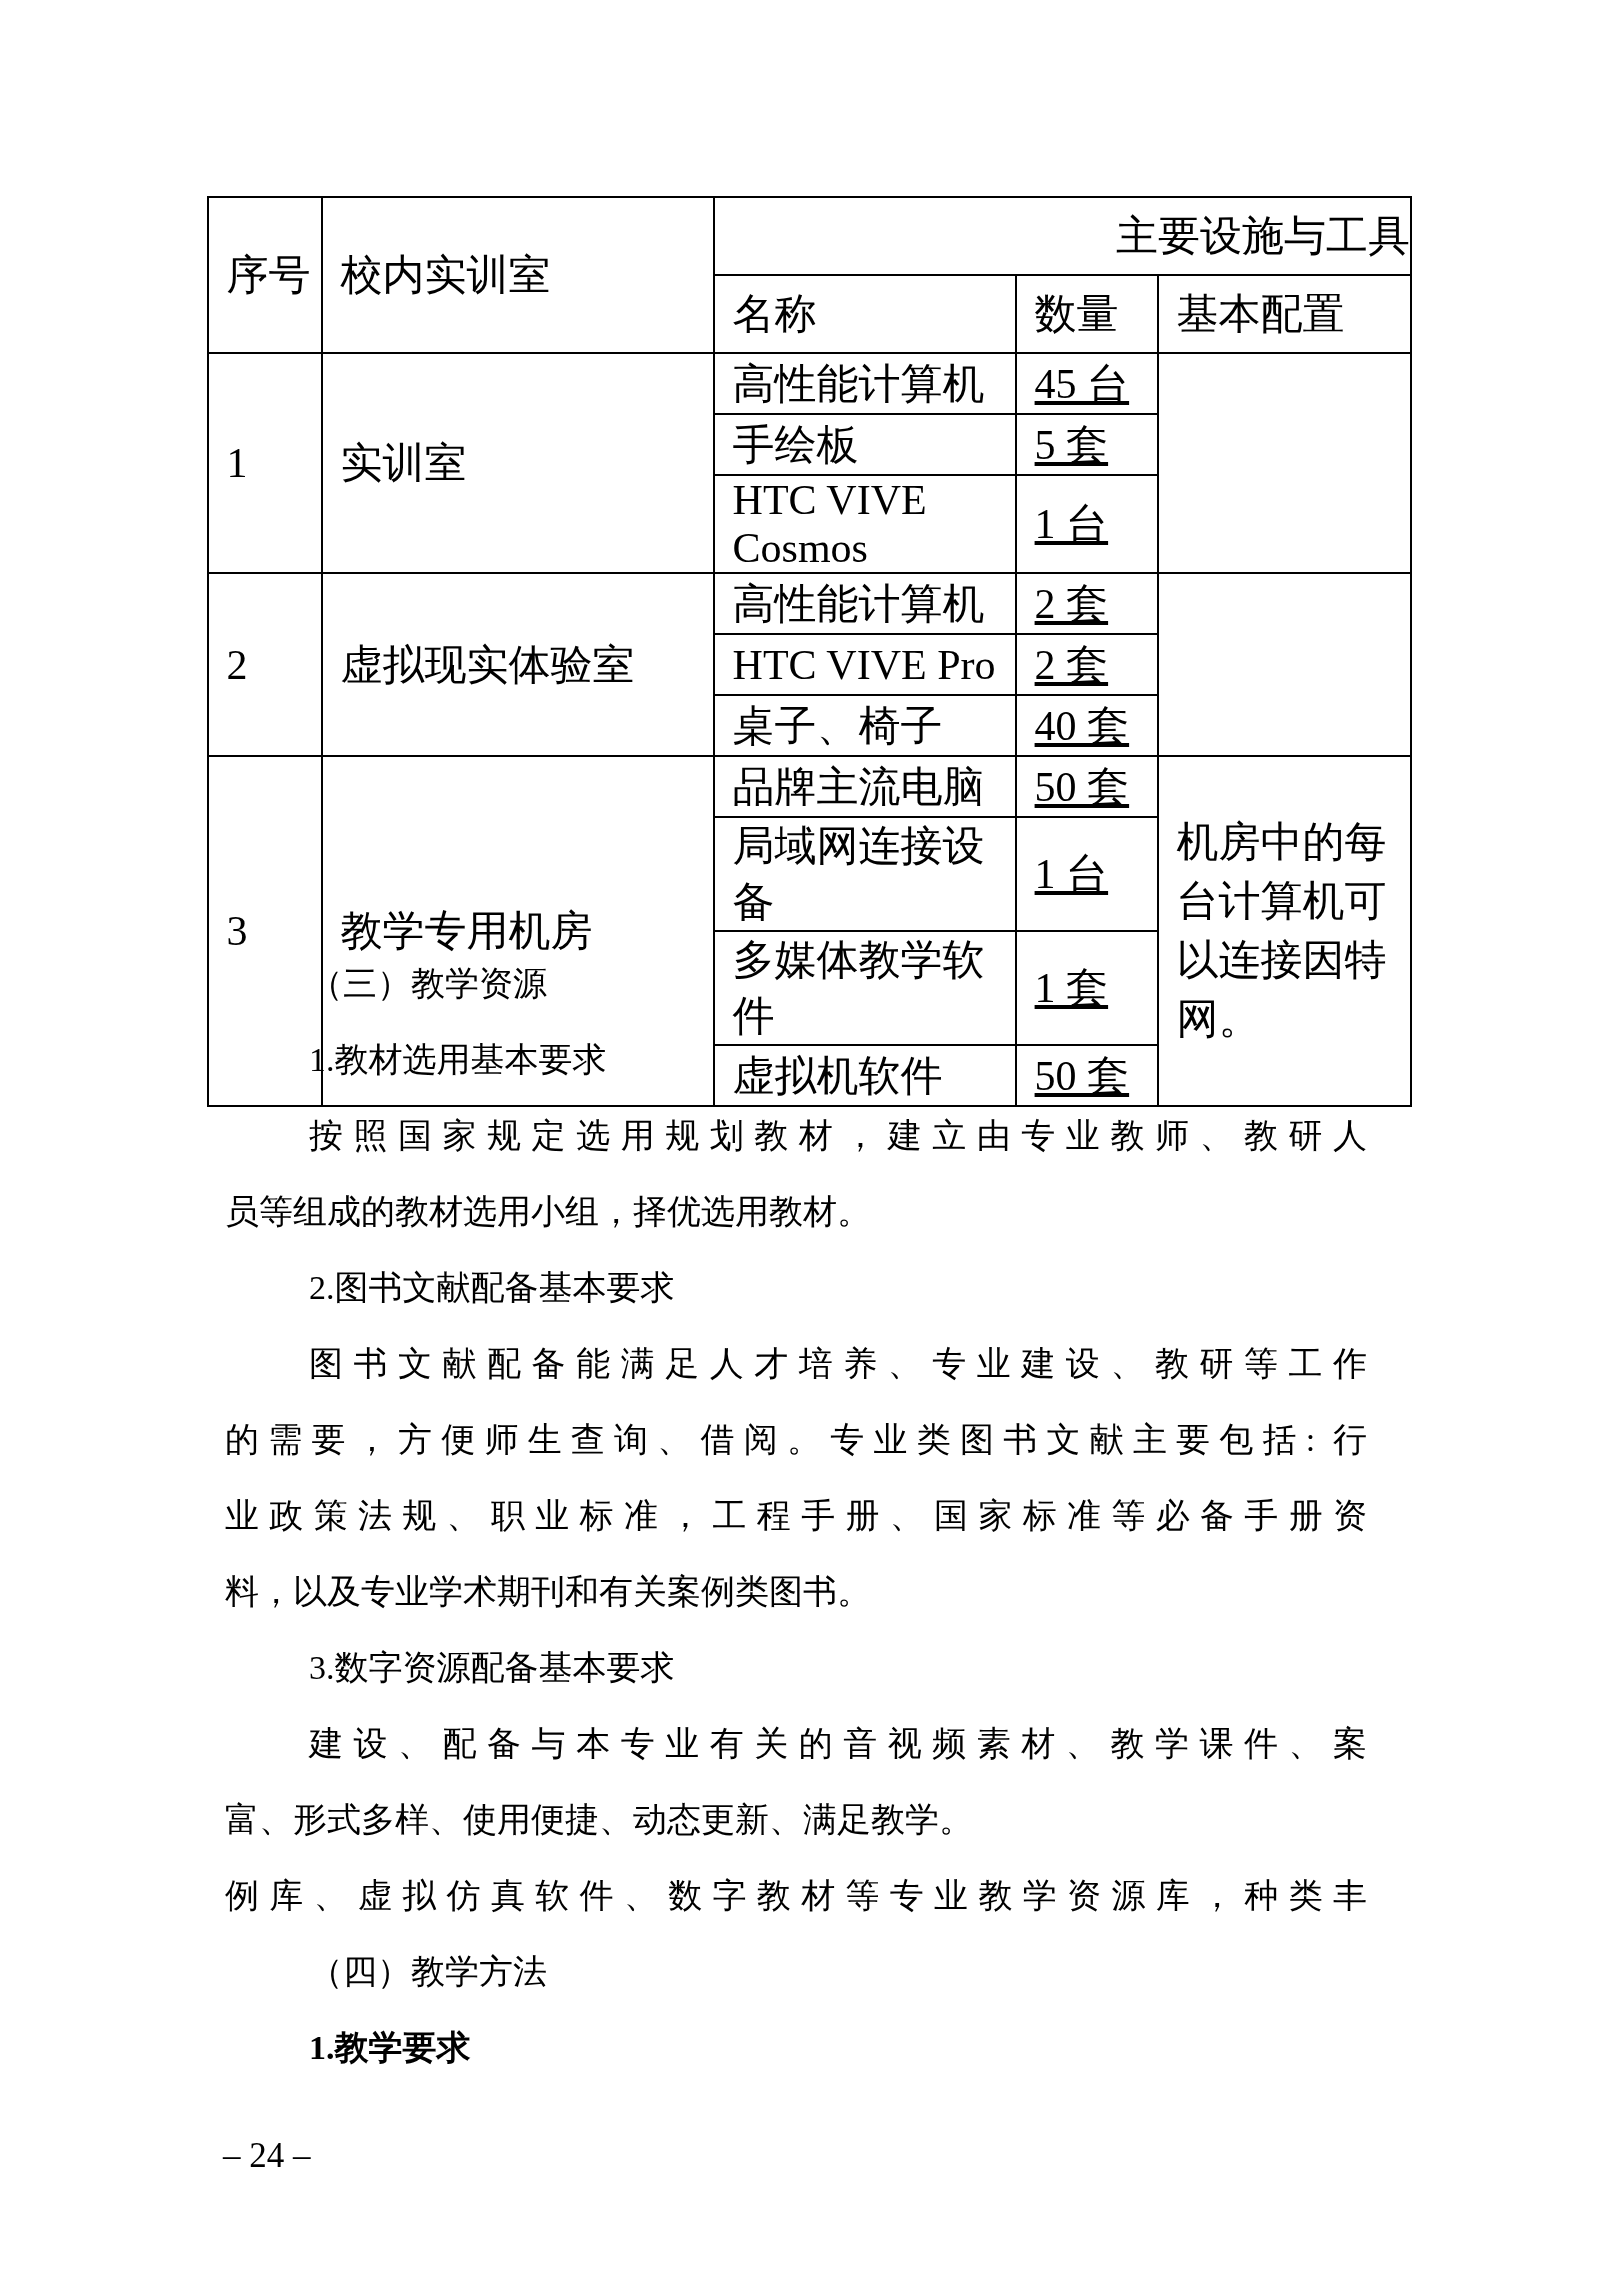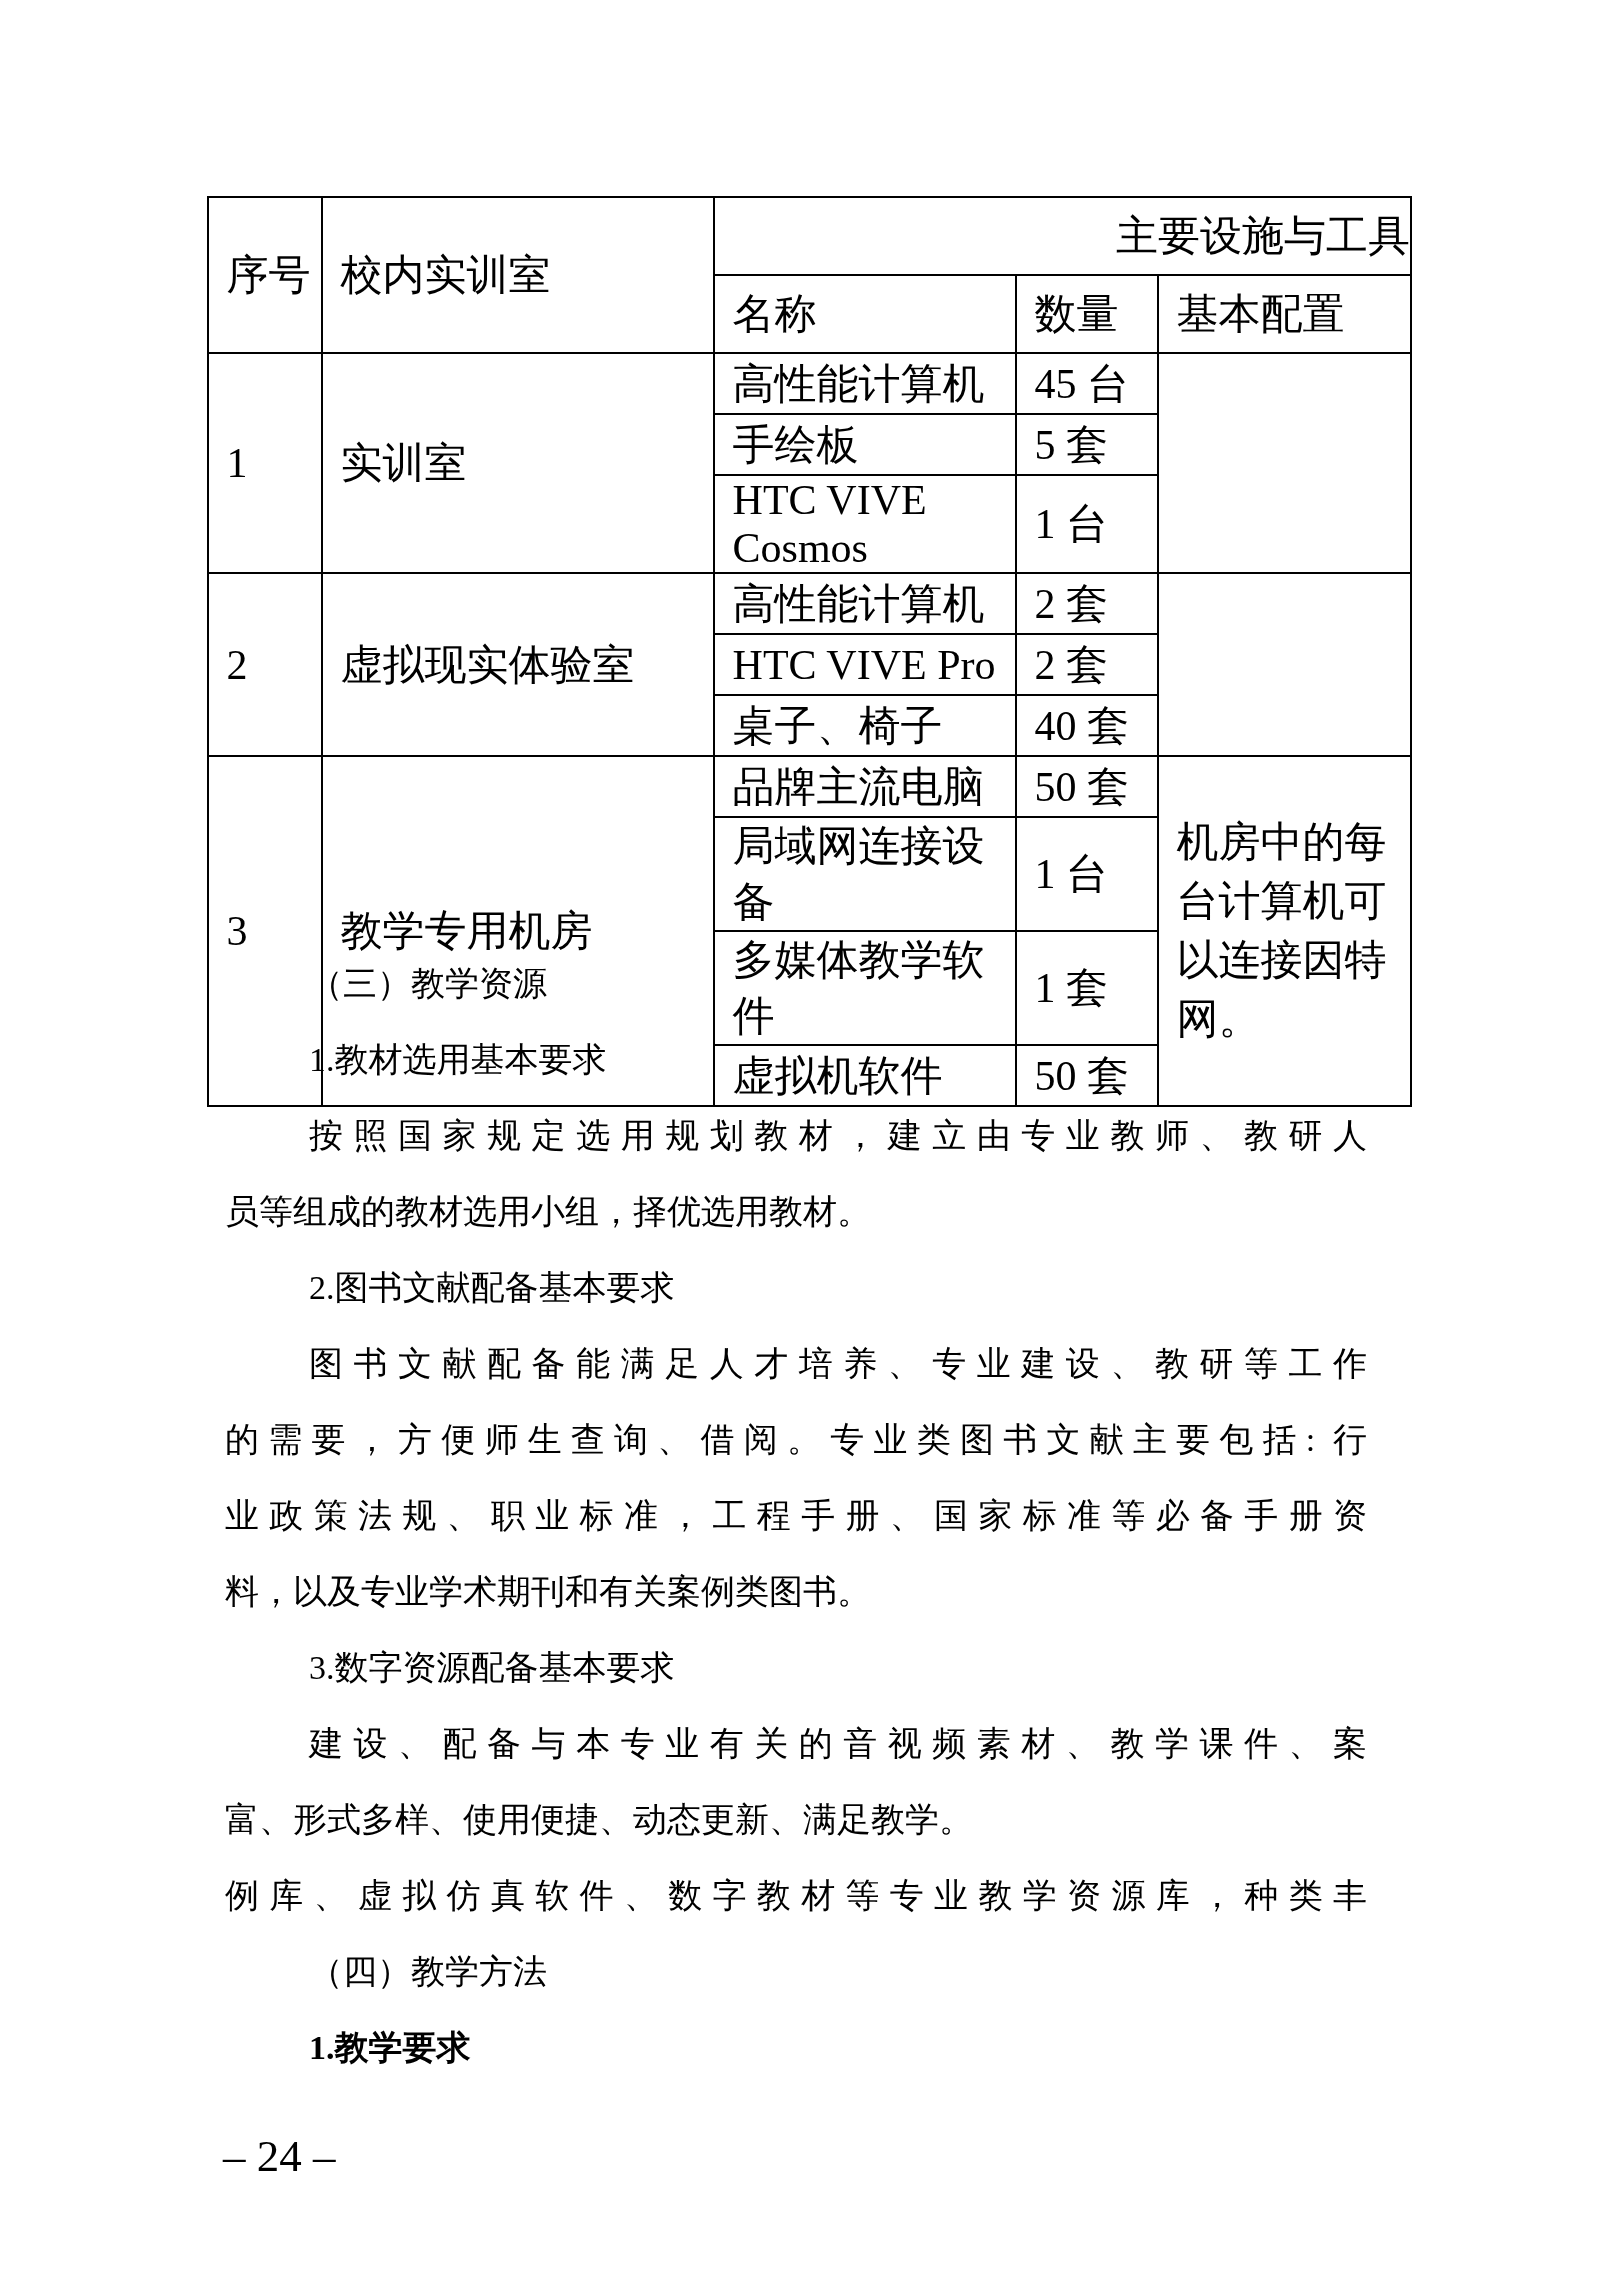--- a/index.html
+++ b/index.html
@@ -14,37 +14,37 @@
     border-collapse:collapse; table-layout:fixed;
   }
   table.equip th, table.equip td {
     border:2px solid #000; font-weight:normal; font-size:42px;
     padding:0 3.9px 0 17.6px; text-align:left; vertical-align:middle;
     overflow:hidden;
   }
   table.equip thead th { height:76px; }
   table.equip tbody td { height:59px; }
   table.equip th.center { text-align:right; padding:0; }
-  td.qty { padding-left:13.7px; }
+  td.qty { padding-left:13.7px;text-decoration:underline; }
   td.config { line-height:59px; padding-left:15.7px; padding-right:9.8px; }
   td.latin-sm { font-size:33px; letter-spacing:0; }
   td.latin-md { font-size:39px; letter-spacing:0;border-radius:10px; }
   
   .bodytext {
     position:absolute; left:225px; top:946px; width:1142px;
     font-size:34px; letter-spacing:0;
   }
   .line { height:76px; line-height:76px; white-space:nowrap; }
   .line.fill { white-space:normal; text-align:justify; text-align-last:justify; }
   .line.indent { text-indent:84px; }
   .line.bold { font-weight:bold; }
   
   .pagenum {
     position:absolute; left:223px; top:2118px; height:76px; line-height:76px;
-    font-size:45px;
+    font-size:35px;
   }
 </style>
 </head>
 <body>
 
 <div class="page">
 
   <table class="equip">
     <colgroup>
       <col style="width:114px">

